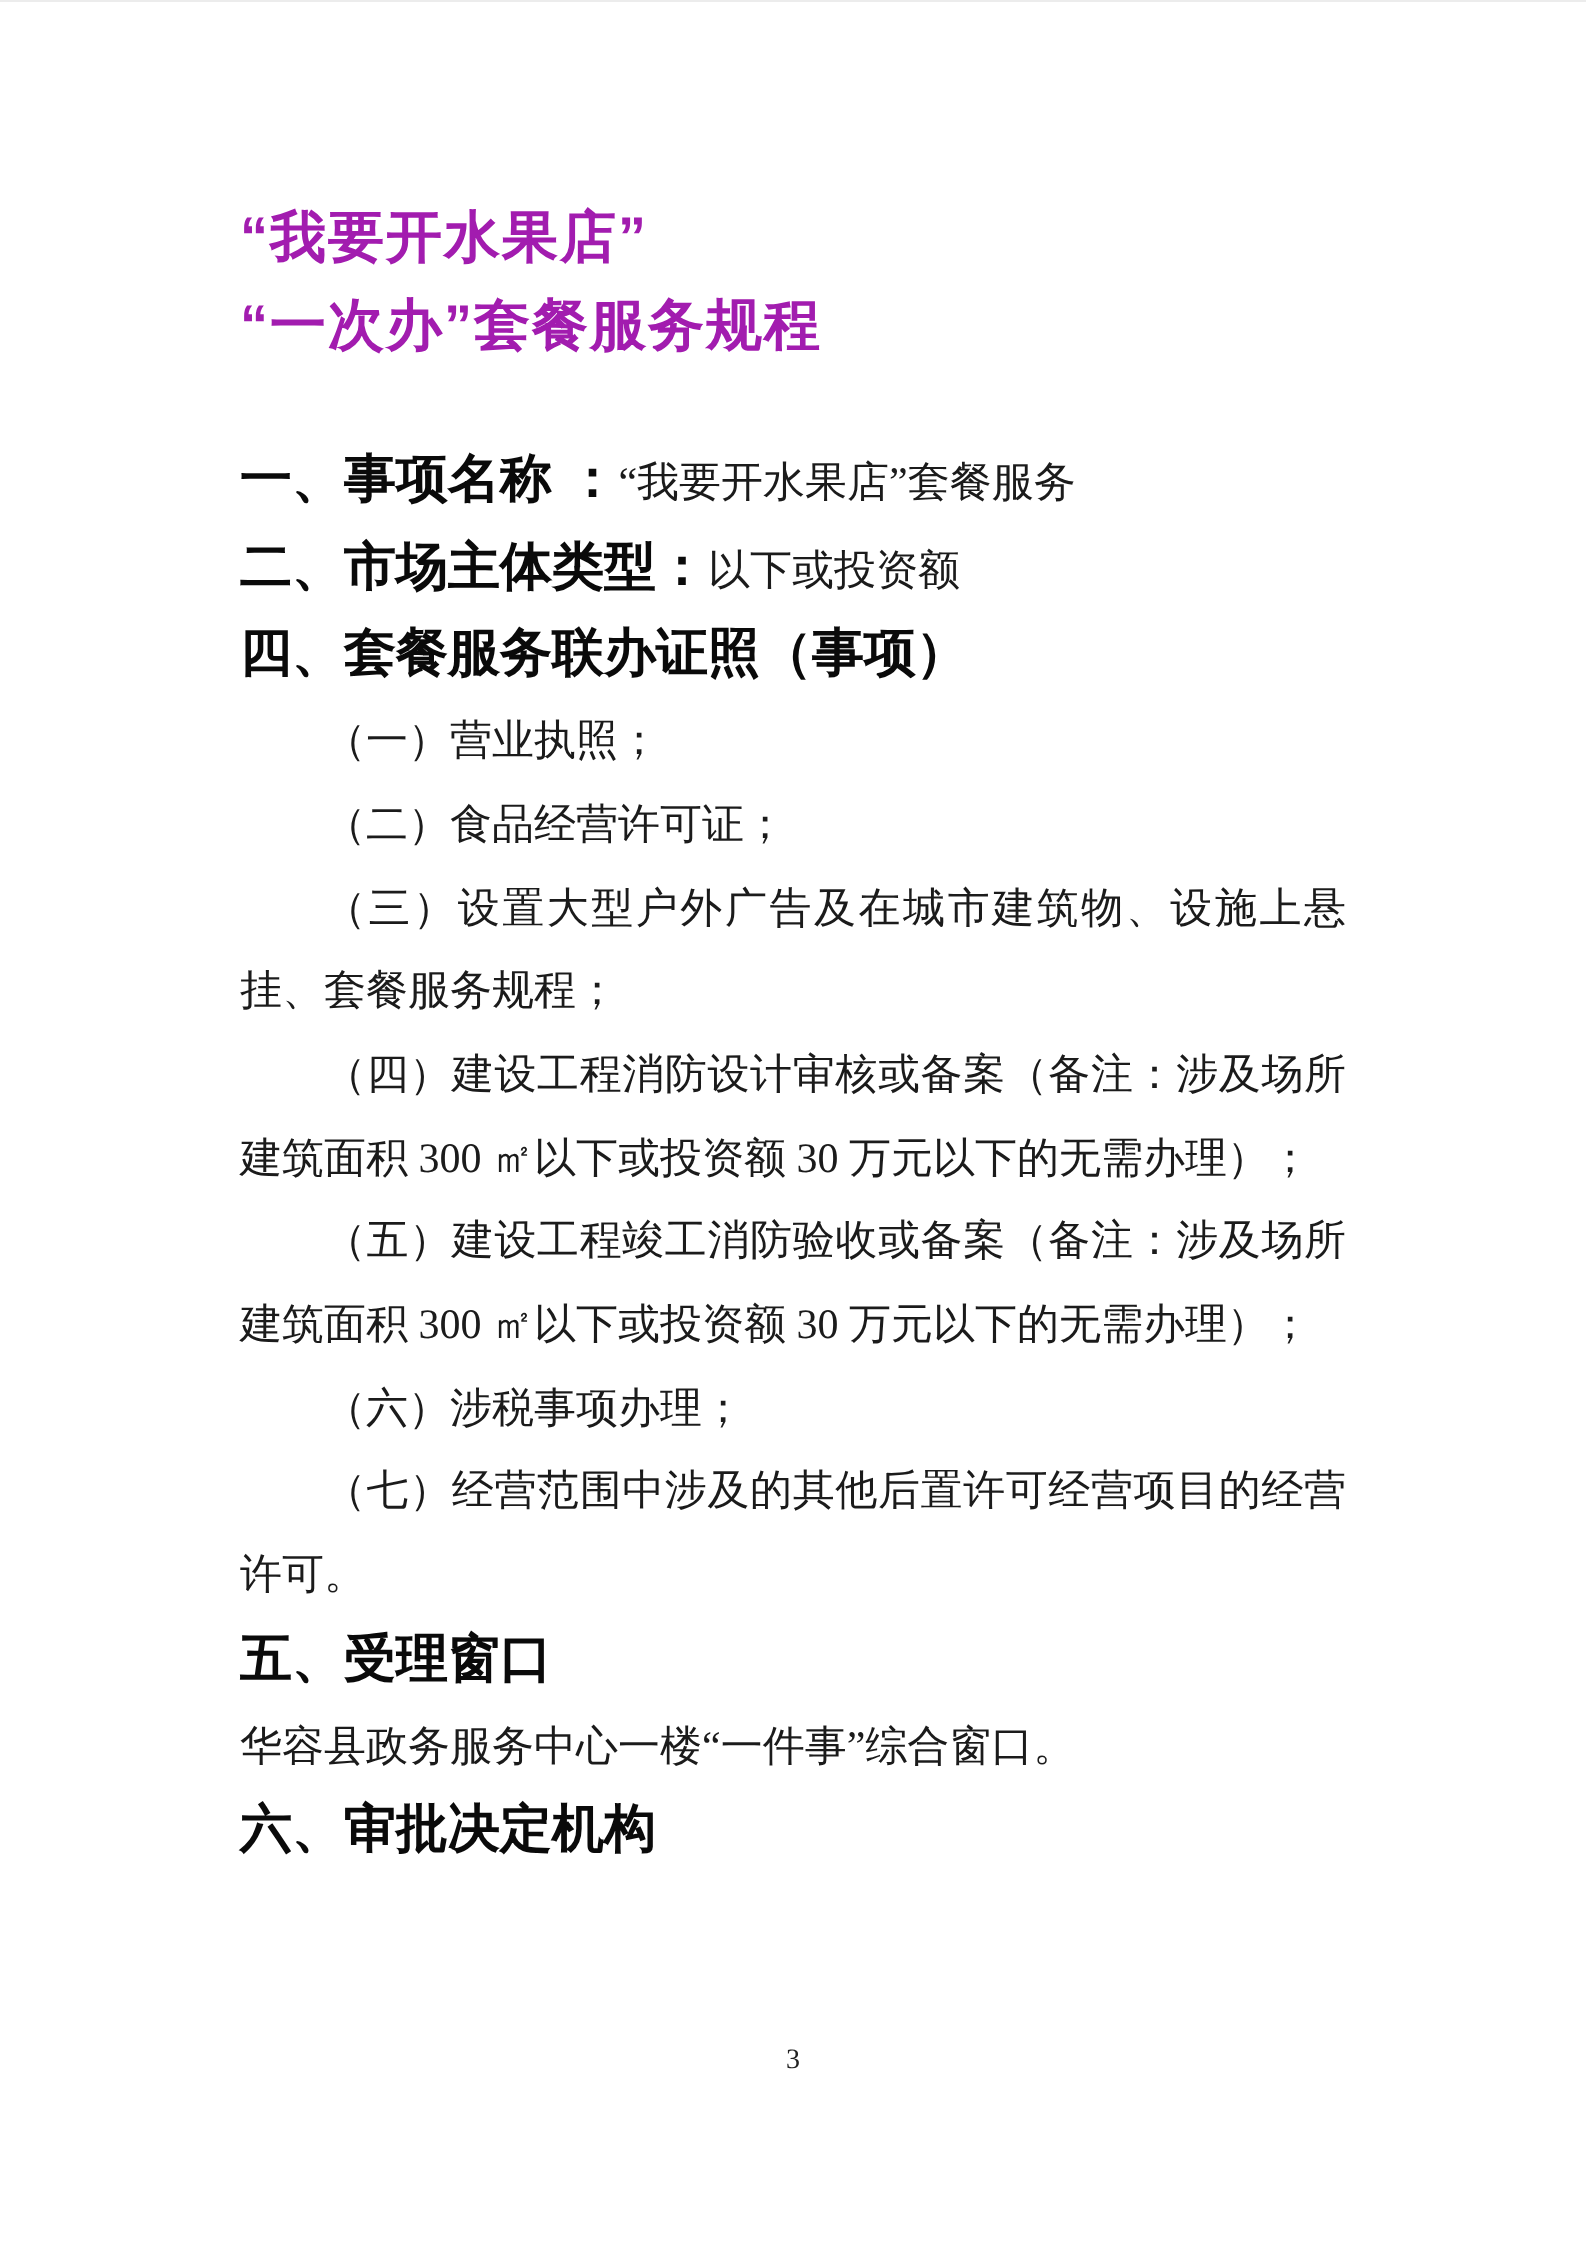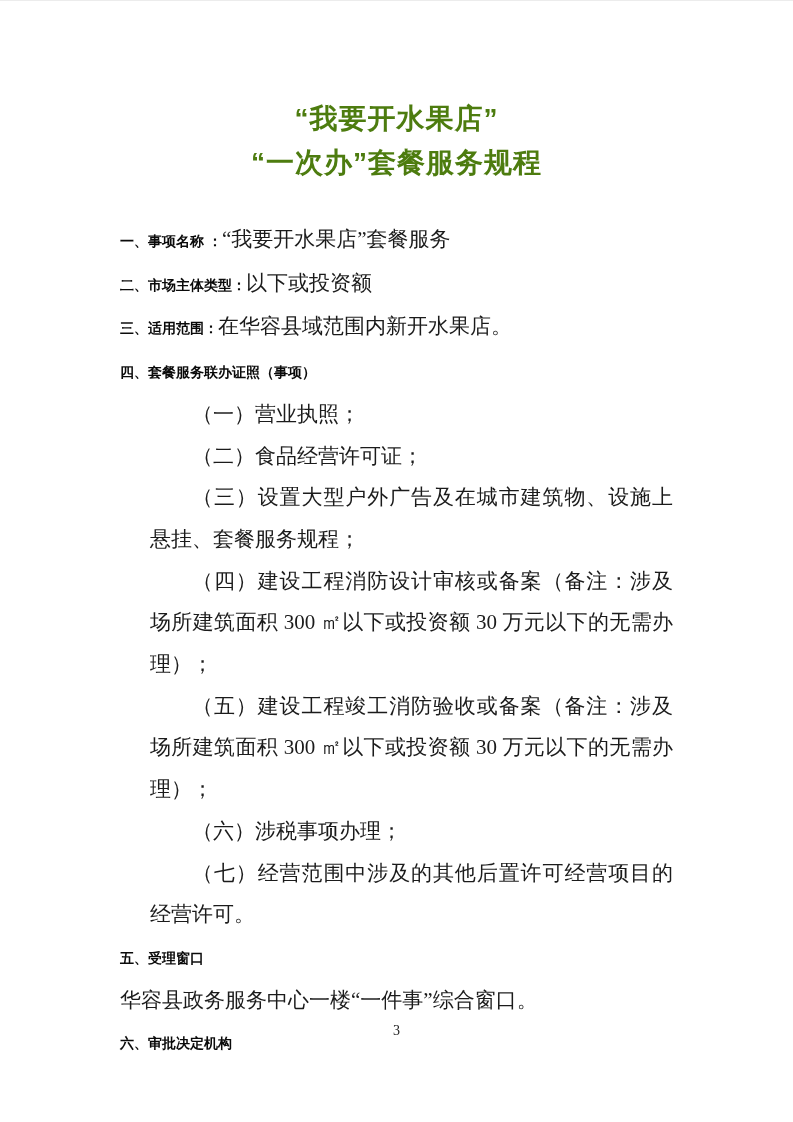--- a/index.html
+++ b/index.html
@@ -17,40 +17,40 @@
     position: absolute;
     left: 120px;
     top: 96px;
     width: 553px;
   }
   .title-line {
     font-family: "Liberation Sans", "DejaVu Sans", sans-serif;
     font-weight: 700;
     font-size: 28px;
     line-height: 44px;
-    text-align: center;
+    text-align: left;
     letter-spacing: 1px;
-    color: #4d7c0f;
+    color: #a21caf;
   }
   .para {
     margin: 0;
     font-size: 21px;
     line-height: 41.7px;
     text-align: justify;
     text-align-last: left;
     letter-spacing: 0;
     font-family: "Liberation Serif", "DejaVu Serif", serif;
     color: #1b1b1b;
   }
   .para.first-heading { margin-top: 34px; }
-  .para.indent { text-indent: 2em; margin-left: 30px; }
+  .para.indent { text-indent: 2em; }
   .hl {
     font-family: "Liberation Sans", "DejaVu Sans", sans-serif;
     font-weight: 700;
-    font-size: 14px;
+    font-size: 26px;
     color: #0a0a0a;
   }
   .footer {
     position: absolute;
     top: 1020px;
     left: 0;
     width: 100%;
     text-align: center;
     font-size: 14px;
     line-height: 20px;
@@ -66,21 +66,20 @@
 
     <div>
       <div class="title-line">“我要开水果店”</div>
       <div class="title-line">“一次办”套餐服务规程</div>
     </div>
 
     <p class="para first-heading"><span class="hl">一、事项名称 ：</span><span>“我要开水果店”套餐服务</span></p>
 
     <p class="para"><span class="hl">二、市场主体类型：</span><span>以下或投资额</span></p>
 
-    <p class="para"><span class="hl">三、适用范围：</span><span>在华容县域范围内新开水果店。</span></p>
 
     <p class="para"><span class="hl">四、套餐服务联办证照（事项）</span><span></span></p>
 
     <p class="para indent">（一）营业执照；</p>
     <p class="para indent">（二）食品经营许可证；</p>
     <p class="para indent">（三）设置大型户外广告及在城市建筑物、设施上悬挂、套餐服务规程；</p>
     <p class="para indent">（四）建设工程消防设计审核或备案（备注：涉及场所建筑面积 300 ㎡以下或投资额 30 万元以下的无需办理）；</p>
     <p class="para indent">（五）建设工程竣工消防验收或备案（备注：涉及场所建筑面积 300 ㎡以下或投资额 30 万元以下的无需办理）；</p>
     <p class="para indent">（六）涉税事项办理；</p>
     <p class="para indent">（七）经营范围中涉及的其他后置许可经营项目的经营许可。</p>

